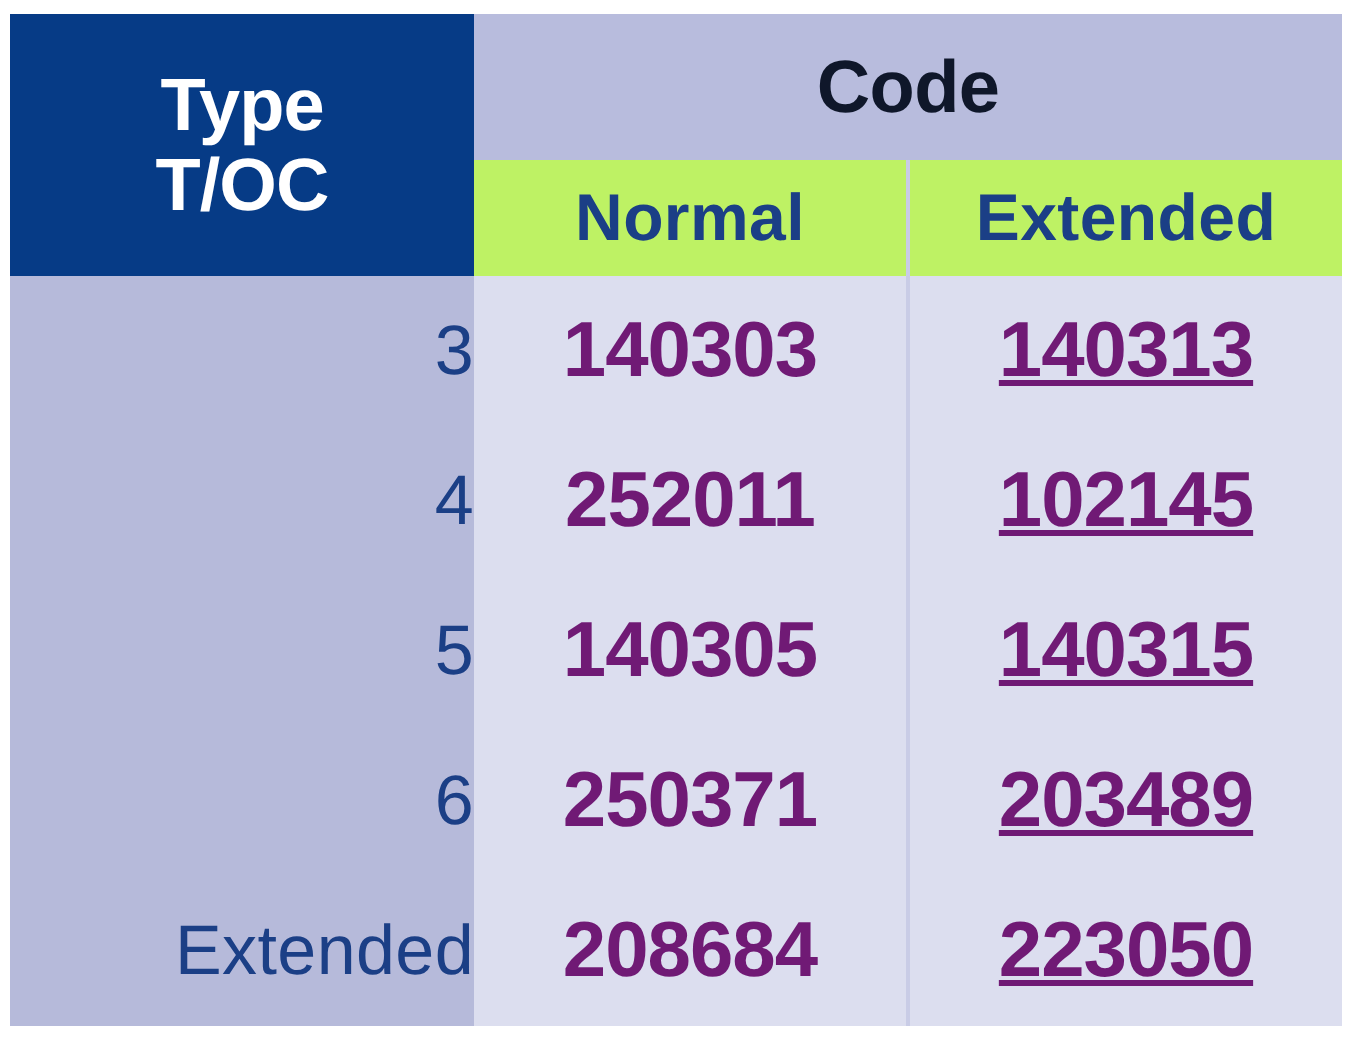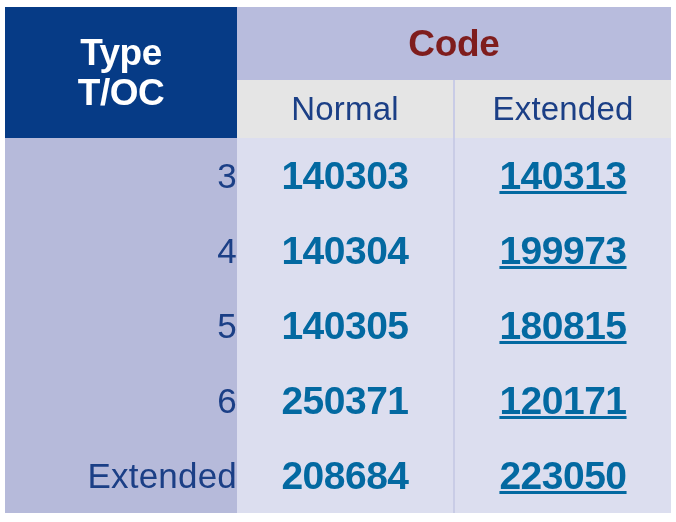--- a/index.html
+++ b/index.html
@@ -52,35 +52,35 @@
     vertical-align: middle;
     letter-spacing: -0.5px;
     height: 131px;
   }
   .th-type .l1 { display: block; }
   .th-type .l2 { display: block; }
 
   
   .th-code {
     background: #b8bcdd;
-    color: #7f1d1d;
+    color: #0f172a;
     font-weight: bold;
     font-size: 37px;
     text-align: center;
     vertical-align: middle;
     letter-spacing: -0.3px;
     height: 73px;
     border-bottom: 2px solid #c9cce6;
   }
 
   
   .th-sub {
-    background: #e5e5e5;
+    background: #bef264;
     color: #1b3f86;
-    font-weight: normal;
+    font-weight: bold;
     font-size: 33px;
     text-align: center;
     vertical-align: middle;
     height: 58px;
     letter-spacing: 0.2px;
   }
   .th-sub.divider {
     border-left: 2px solid #c9cce6;
     margin-left: 42px;
   }
@@ -94,21 +94,21 @@
     text-align: right;
     vertical-align: middle;
     padding-right: 24px;
     border-top: 1px solid #9fa4c9;
     letter-spacing: 0.2px;
   }
   tr.row-first .td-type { border-top: 0; }
 
   .td-code {
     background: #dcdeef;
-    color: #0369a1;
+    color: #701a75;
     font-weight: bold;
     font-size: 39px;
     text-align: center;
     vertical-align: middle;
     border-top: 1px solid #c9cce6;
     letter-spacing: -0.5px;
   }
   .td-code.divider {
     border-left: 2px solid #c9cce6;
     text-decoration: underline;
@@ -141,32 +141,32 @@
       </tr>
     </thead>
     <tbody>
       <tr class="data-row row-first">
         <td class="td-type">3</td>
         <td class="td-code">140303</td>
         <td class="td-code divider">140313</td>
       </tr>
       <tr class="data-row">
         <td class="td-type">4</td>
-        <td class="td-code">140304</td>
-        <td class="td-code divider">199973</td>
+        <td class="td-code">252011</td>
+        <td class="td-code divider">102145</td>
       </tr>
       <tr class="data-row">
         <td class="td-type">5</td>
         <td class="td-code">140305</td>
-        <td class="td-code divider">180815</td>
+        <td class="td-code divider">140315</td>
       </tr>
       <tr class="data-row">
         <td class="td-type">6</td>
         <td class="td-code">250371</td>
-        <td class="td-code divider">120171</td>
+        <td class="td-code divider">203489</td>
       </tr>
       <tr class="data-row">
         <td class="td-type">Extended</td>
         <td class="td-code">208684</td>
         <td class="td-code divider">223050</td>
       </tr>
     </tbody>
   </table>
 </div>
 

